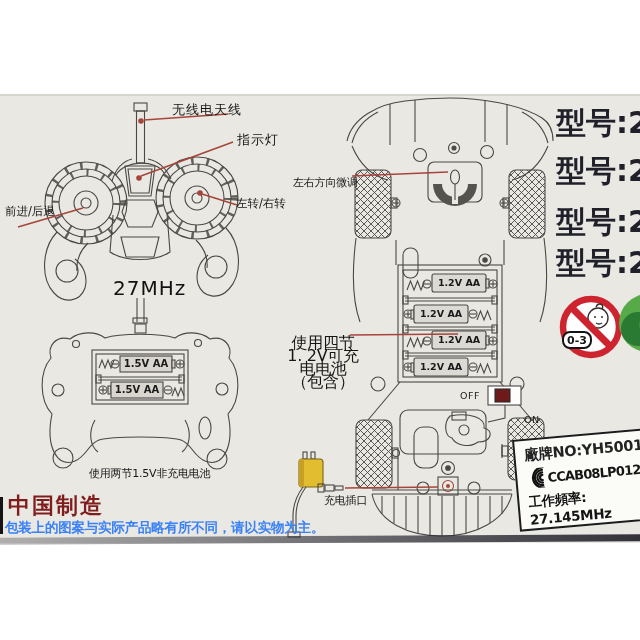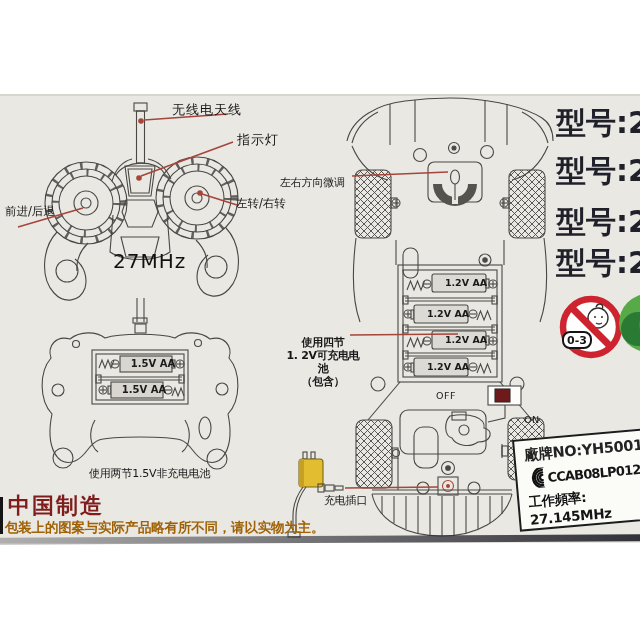--- a/index.html
+++ b/index.html
@@ -12,40 +12,40 @@
   .edge-top{position:absolute;left:0;top:94px;width:640px;height:2px;background:#d6d5d0;}
   .edge-bottom{position:absolute;left:0;top:536px;width:642px;height:7px;
     background:linear-gradient(to right, rgba(70,68,75,.35), rgba(30,30,40,.9));
     transform:rotate(-.3deg);z-index:6;}
   .art{position:absolute;left:0;top:95px;z-index:2;}
   .lbl{position:absolute;color:#161616;white-space:nowrap;z-index:3;font-weight:normal;}
   .cn13{font-size:13px;letter-spacing:1px;}
   .cn12{font-size:11.5px;}
   .cn11{font-size:11px;letter-spacing:-.2px;}
   .freq27{font-size:20px;letter-spacing:1px;color:#111;}
-  .batt{position:absolute;z-index:3;font-weight:bold;color:#1a1a1a;text-align:center;padding-left:7px;}
+  .batt{position:absolute;z-index:3;font-weight:bold;color:#1a1a1a;text-align:center;}
   .batt.small{width:52px;height:16px;line-height:16px;font-size:10px;letter-spacing:0;}
   .batt.big{width:54px;height:18px;line-height:18px;font-size:9.5px;}
   .sw{font-size:9.5px;letter-spacing:.5px;color:#222;}
   .carnote{position:absolute;left:282px;top:336px;width:82px;z-index:3;
-    font-size:11px;font-weight:bold;color:#161616;text-align:center;line-height:13px;letter-spacing:-.3px;}
+    font-size:16px;font-weight:normal;color:#161616;text-align:center;line-height:13px;letter-spacing:-.3px;}
   .models{position:absolute;left:556px;top:0;z-index:5;}
   .model-line{position:absolute;left:0;white-space:nowrap;
     font-size:30px;font-weight:bold;color:#20202a;letter-spacing:0px;}
   .infobox{position:absolute;left:512px;top:440px;width:152px;height:92px;z-index:5;
     background:#fbfbf8;border:2px solid #1c1c1c;transform:rotate(-5deg);transform-origin:left top;
     padding:5px 0 0 9px;box-sizing:border-box;}
   .infobox .l1{font-size:14.5px;font-weight:600;color:#232323;letter-spacing:-.3px;}
   .infobox .l2{display:flex;align-items:center;margin-top:4px;}
   .infobox .cert{font-size:13px;font-weight:bold;color:#151515;letter-spacing:-.8px;margin-left:2px;}
   .infobox .l3{margin-top:5px;font-size:13.5px;font-weight:bold;color:#141414;letter-spacing:-.3px;}
   .madein{position:absolute;left:8px;top:491px;font-size:22px;font-weight:bold;
     color:#7f1d1d;letter-spacing:2px;z-index:3;}
   .disclaimer{position:absolute;left:5px;top:519px;font-size:13.5px;font-weight:600;
-    color:#a16207;z-index:3;letter-spacing:-.2px;white-space:nowrap;}
+    color:#3b82f6;z-index:3;letter-spacing:-.2px;white-space:nowrap;}
   .leftbar{position:absolute;left:0;top:497px;width:3px;height:37px;background:#141414;z-index:4;}
   .badge{position:absolute;z-index:3;}
 </style>
 </head>
 <body>
 
 <div class="sheet"></div>
 <div class="edge-top"></div>
 
 <svg class="art" width="640" height="448" viewBox="0 95 640 448" fill="none" stroke="#4a4845" stroke-width="1.1">
@@ -289,36 +289,36 @@
     <line x1="352" y1="176" x2="448" y2="172"></line>
     <line x1="350" y1="335" x2="458" y2="334"></line>
     <line x1="345" y1="488" x2="438" y2="487"></line>
   </g>
 </svg>
 
 <div class="lbl cn13" style="left:172px;top:101px;">无线电天线</div>
 <div class="lbl cn13" style="left:237px;top:131px;">指示灯</div>
 <div class="lbl cn12" style="left:5px;top:204px;">前进/后退</div>
 <div class="lbl cn12" style="left:236px;top:196px;">左转/右转</div>
-<div class="lbl freq27" style="left:113px;top:249px;">27MHz</div>
+<div class="lbl freq27" style="left:113px;top:276px;">27MHz</div>
 <div class="batt small" style="left:120px;top:356px;">1.5V AA</div>
 <div class="batt small" style="left:111px;top:382px;">1.5V AA</div>
 <div class="lbl cn11" style="left:89px;top:466px;">使用两节1.5V非充电电池</div>
 
-<div class="lbl cn11" style="left:280px;top:175px;">左右方向微调</div>
+<div class="lbl cn11" style="left:293px;top:175px;">左右方向微调</div>
 <div class="carnote">
   <div>使用四节</div>
   <div>1. 2V可充电电池</div>
   <div>（包含）</div>
 </div>
 <div class="batt big" style="left:432px;top:274px;">1.2V AA</div>
 <div class="batt big" style="left:414px;top:305px;">1.2V AA</div>
 <div class="batt big" style="left:432px;top:331px;">1.2V AA</div>
 <div class="batt big" style="left:414px;top:358px;">1.2V AA</div>
-<div class="lbl sw" style="left:436px;top:390px;text-align:center;">OFF</div>
+<div class="lbl sw" style="left:460px;top:390px;text-align:center;">OFF</div>
 <div class="lbl sw" style="left:524px;top:414px;">ON</div>
 <div class="lbl cn11" style="left:324px;top:493px;">充电插口</div>
 
 <div class="models">
   <div class="model-line" style="top:103px;">型号:2</div>
   <div class="model-line" style="top:151px;">型号:2</div>
   <div class="model-line" style="top:202px;">型号:2</div>
   <div class="model-line" style="top:243px;">型号:2</div>
 </div>
 

